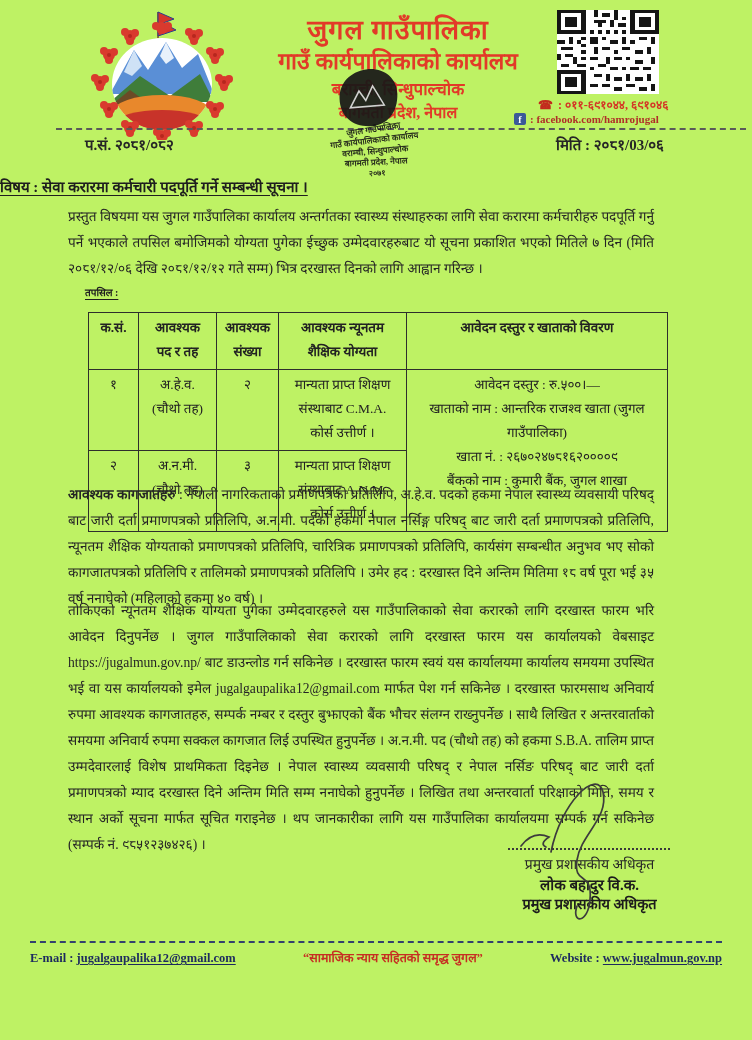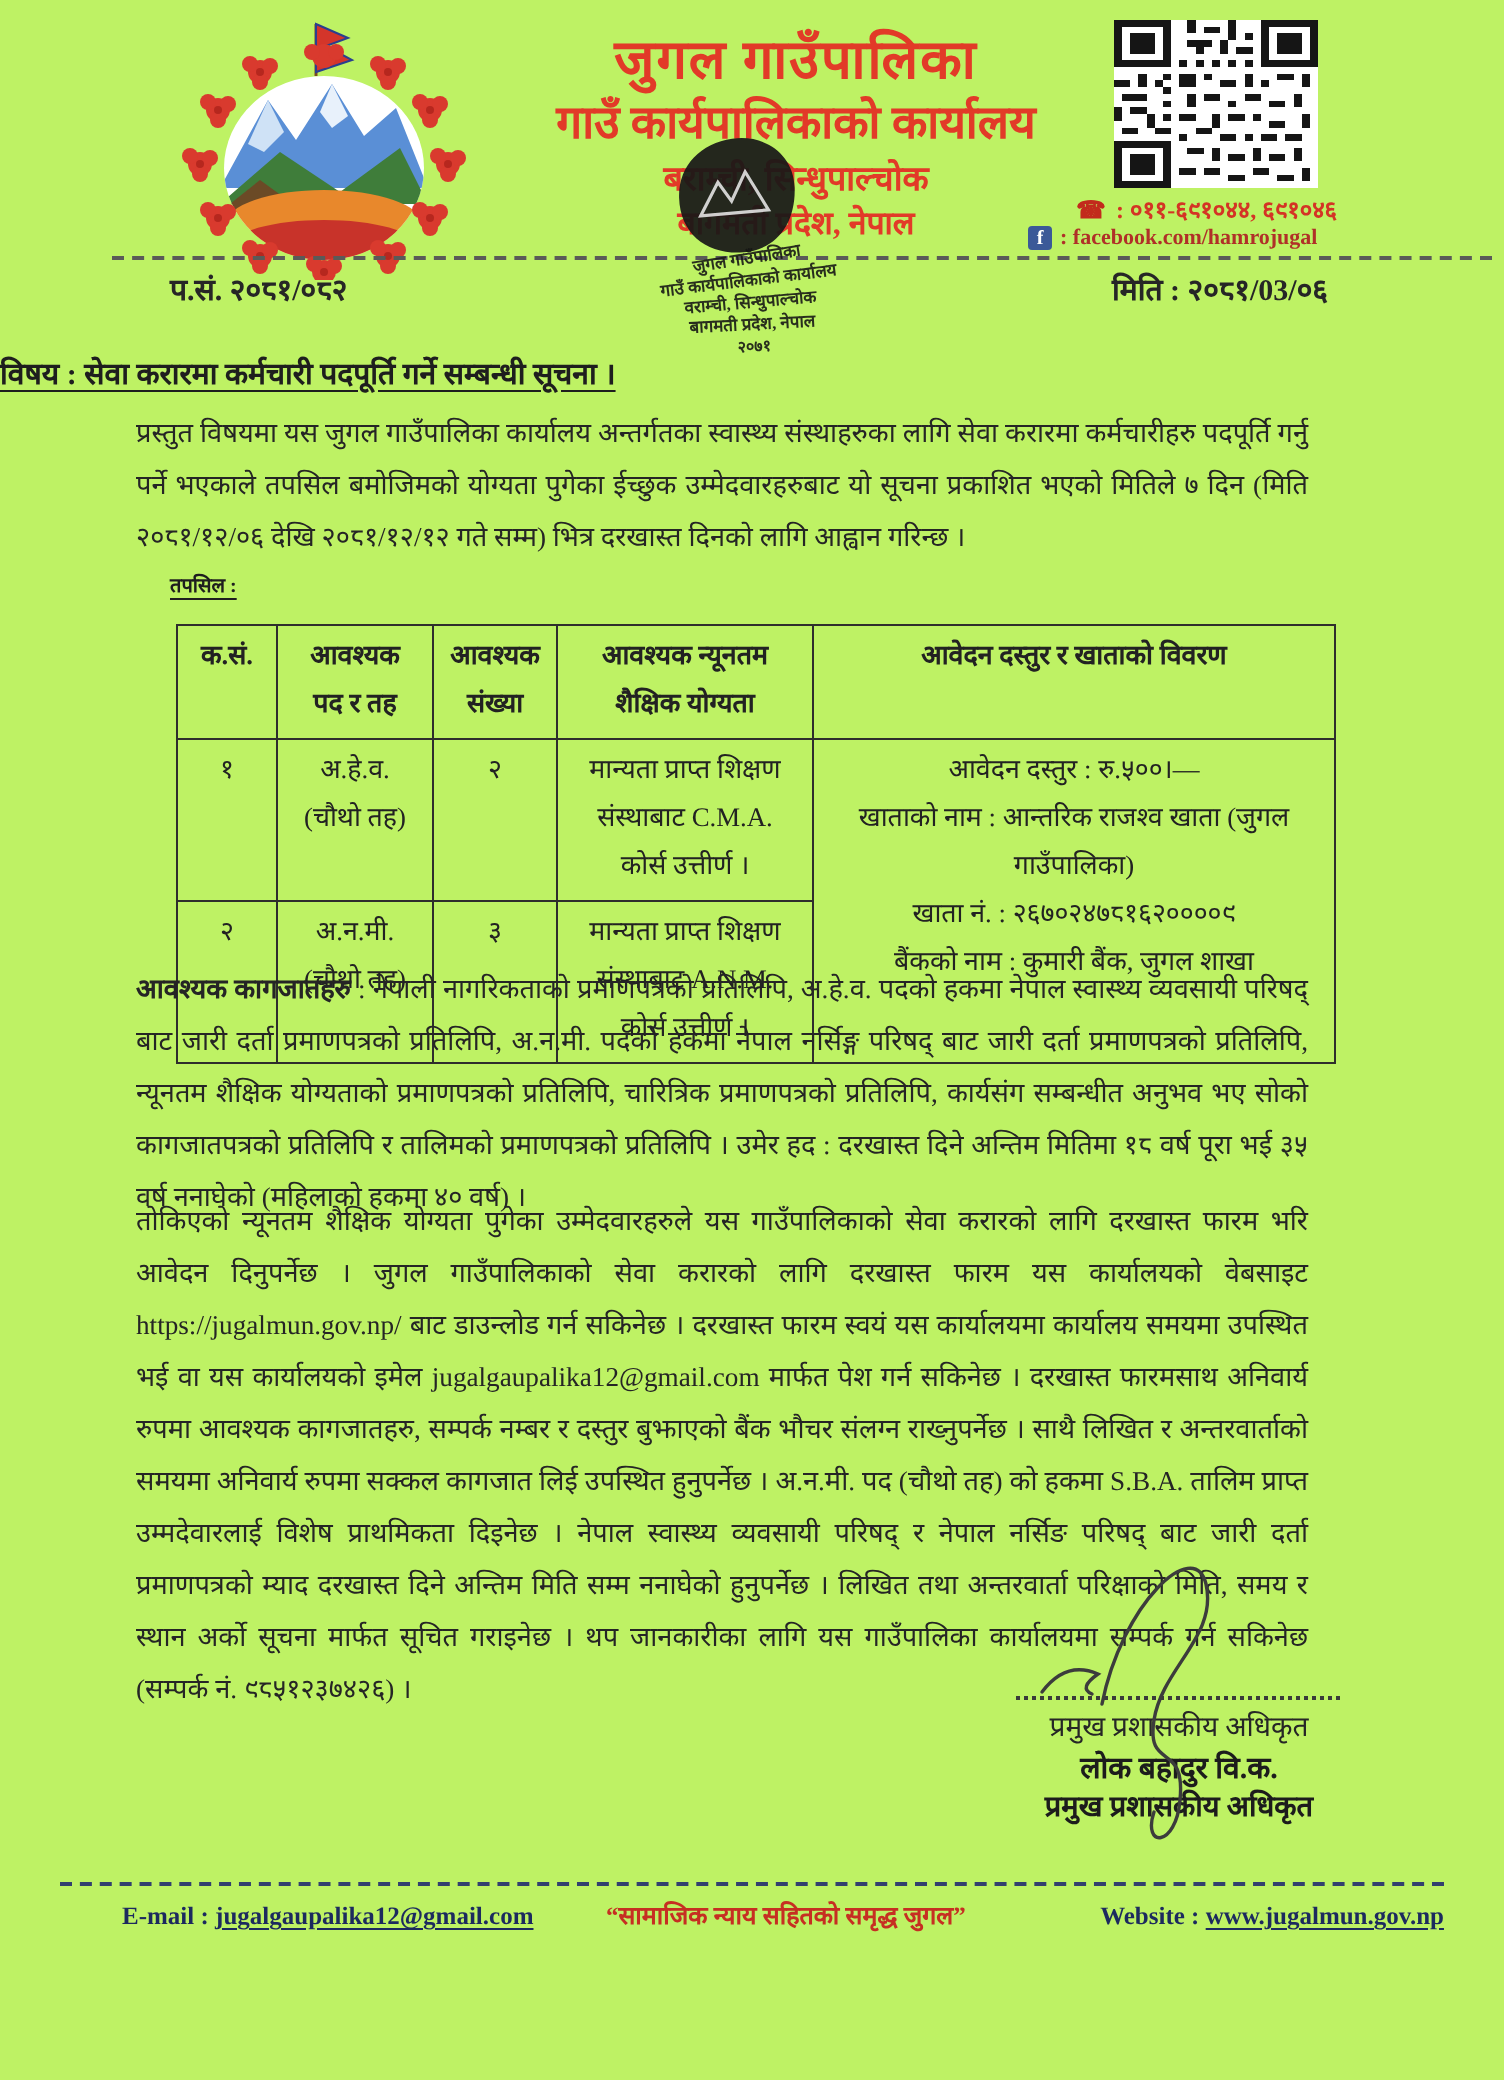--- a/index.html
+++ b/index.html
@@ -49,21 +49,21 @@
   .sig-scribble{position:absolute;left:505px;top:772px;width:180px;height:160px;pointer-events:none;z-index:3;}
   .sig-dots{position:absolute;left:508px;top:848px;width:162px;border-top:2.5px dotted #3a3a3a;}
   .sig-block{position:absolute;left:492px;top:855px;width:195px;text-align:center;color:#262626;}
   .sig-name{font-size:13.5px;line-height:21px;}
   .sig-title{font-size:14px;line-height:20px;}
   .sig-stamp-name{font-size:15px;font-weight:bold;line-height:20px;color:#1c1c1c;}
   .sig-stamp-title{font-size:14.5px;font-weight:bold;line-height:19px;color:#1c1c1c;}
   
   .ftr-dash{position:absolute;left:30px;top:941px;width:692px;border-top:2px dashed #32406e;}
   .footer-row{position:absolute;left:30px;top:949px;width:692px;display:flex;justify-content:space-between;align-items:baseline;font-size:12.5px;}
-  .ftr-label{font-weight:bold;color:#1c2a5e;margin-left:31px;}
+  .ftr-label{font-weight:bold;color:#1c2a5e;}
   .ftr-link{font-weight:bold;color:#1c2a5e;text-decoration:underline;text-underline-offset:2px;cursor:pointer;}
   .motto{color:#c62f22;font-weight:bold;font-size:12.5px;}
 </style>
 </head>
 <body>
 
 <div class="page">
 
   <div class="emblem">
     <svg viewBox="0 0 160 130" width="160" height="130">

